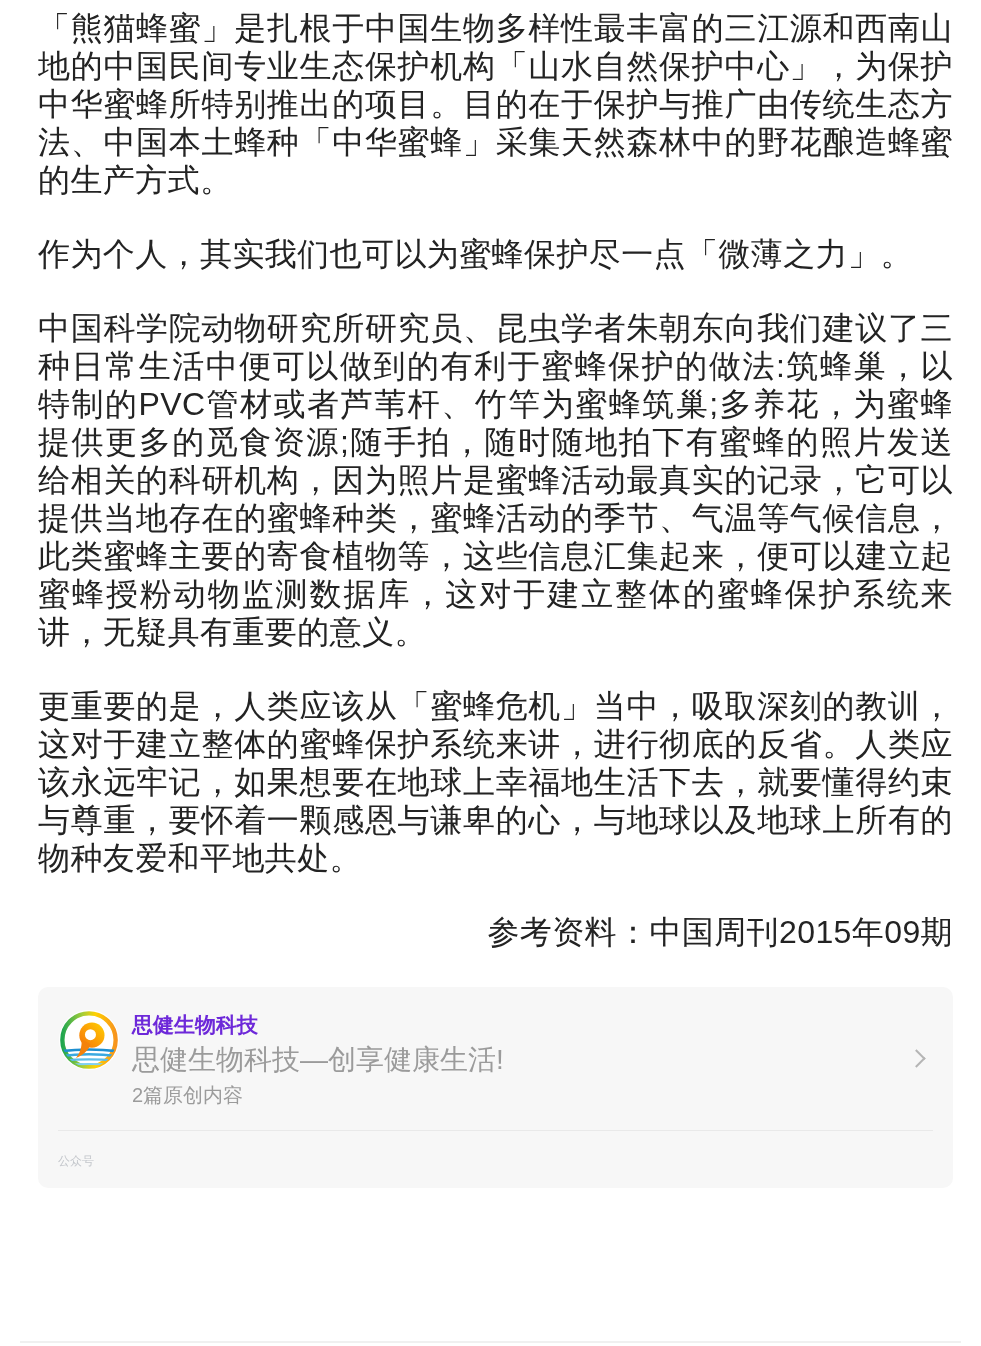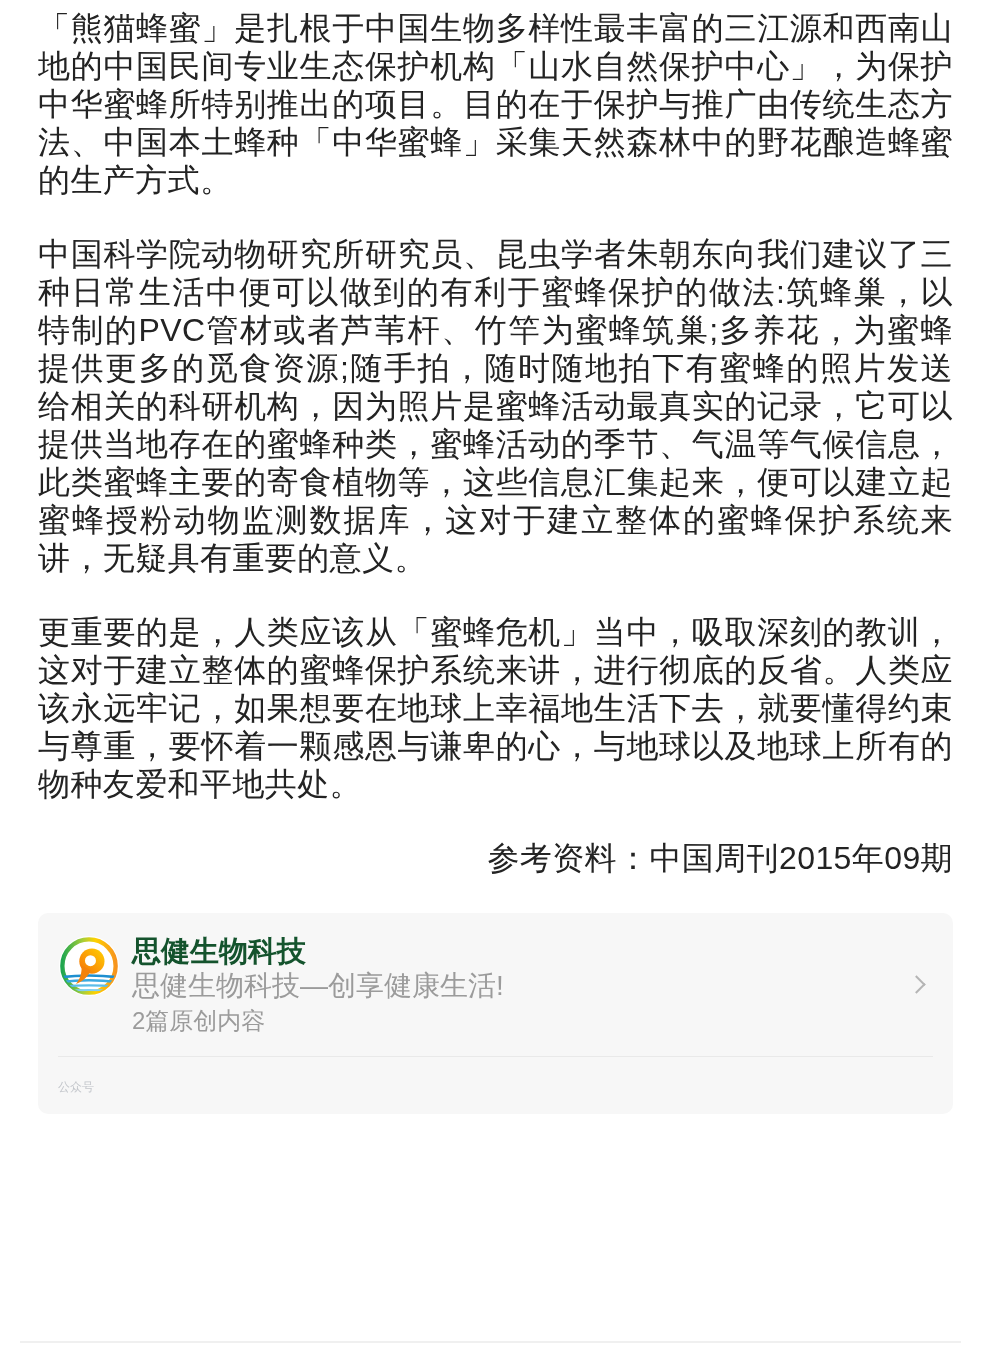--- a/index.html
+++ b/index.html
@@ -40,33 +40,33 @@
   .logo {
     width: 62px;
     height: 62px;
     flex: none;
     margin-right: 12px;
     display: block;
   }
   .logo svg { display: block; width: 62px; height: 62px; }
   .card-text { flex: 1; min-width: 0; padding-top: 1px; }
   .card-title {
-    font-size: 29px;
+    font-size: 21px;
     font-weight: 600;
-    color: #14532d;
+    color: #6d28d9;
     line-height: 30px;
   }
   .card-subtitle {
     font-size: 28px;
     color: #9b9b9b;
     line-height: 26px;
     margin-top: 7px;
   }
   .card-meta {
-    font-size: 24px;
+    font-size: 20px;
     color: #9b9b9b;
     line-height: 26px;
     margin-top: 9px;
   }
   .chevron {
     align-self: center;
     flex: none;
     width: 13px;
     height: 13px;
     border-top: 2px solid #b5b5b5;
@@ -92,20 +92,21 @@
     border-top: 2px solid #f0f0f0;
   }
 </style>
 </head>
 <body>
 
 <main class="article">
 
   <p class="para">「熊猫蜂蜜」是扎根于中国生物多样性最丰富的三江源和西南山地的中国民间专业生态保护机构「山水自然保护中心」，为保护中华蜜蜂所特别推出的项目。目的在于保护与推广由传统生态方法、中国本土蜂种「中华蜜蜂」采集天然森林中的野花酿造蜂蜜的生产方式。</p>
 
+  <p class="para">作为个人，其实我们也可以为蜜蜂保护尽一点「微薄之力」。</p>
 
   <p class="para">中国科学院动物研究所研究员、昆虫学者朱朝东向我们建议了三种日常生活中便可以做到的有利于蜜蜂保护的做法:筑蜂巢，以特制的PVC管材或者芦苇杆、竹竿为蜜蜂筑巢;多养花，为蜜蜂提供更多的觅食资源;随手拍，随时随地拍下有蜜蜂的照片发送给相关的科研机构，因为照片是蜜蜂活动最真实的记录，它可以提供当地存在的蜜蜂种类，蜜蜂活动的季节、气温等气候信息，此类蜜蜂主要的寄食植物等，这些信息汇集起来，便可以建立起蜜蜂授粉动物监测数据库，这对于建立整体的蜜蜂保护系统来讲，无疑具有重要的意义。</p>
 
 
   <p class="para">更重要的是，人类应该从「蜜蜂危机」当中，吸取深刻的教训，这对于建立整体的蜜蜂保护系统来讲，进行彻底的反省。人类应该永远牢记，如果想要在地球上幸福地生活下去，就要懂得约束与尊重，要怀着一颗感恩与谦卑的心，与地球以及地球上所有的物种友爱和平地共处。</p>
 
   <p class="para reference">参考资料：中国周刊2015年09期</p>
 
   <section class="account-card">
     <div class="card-main">

